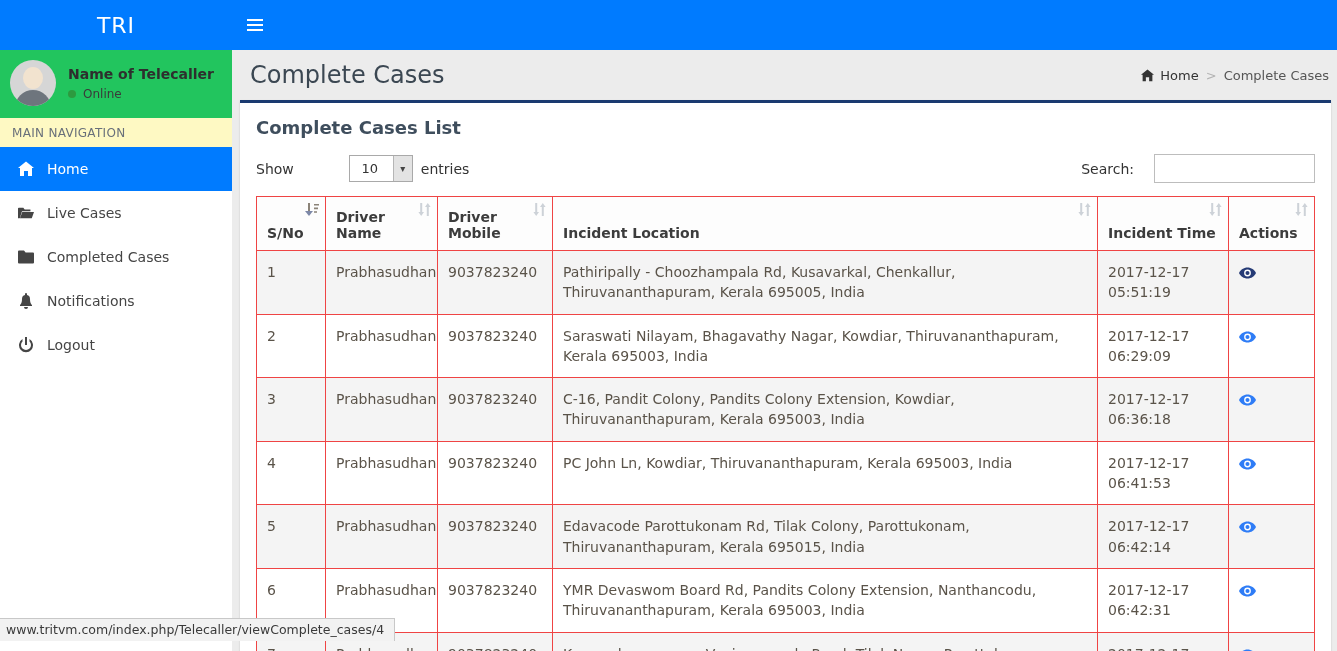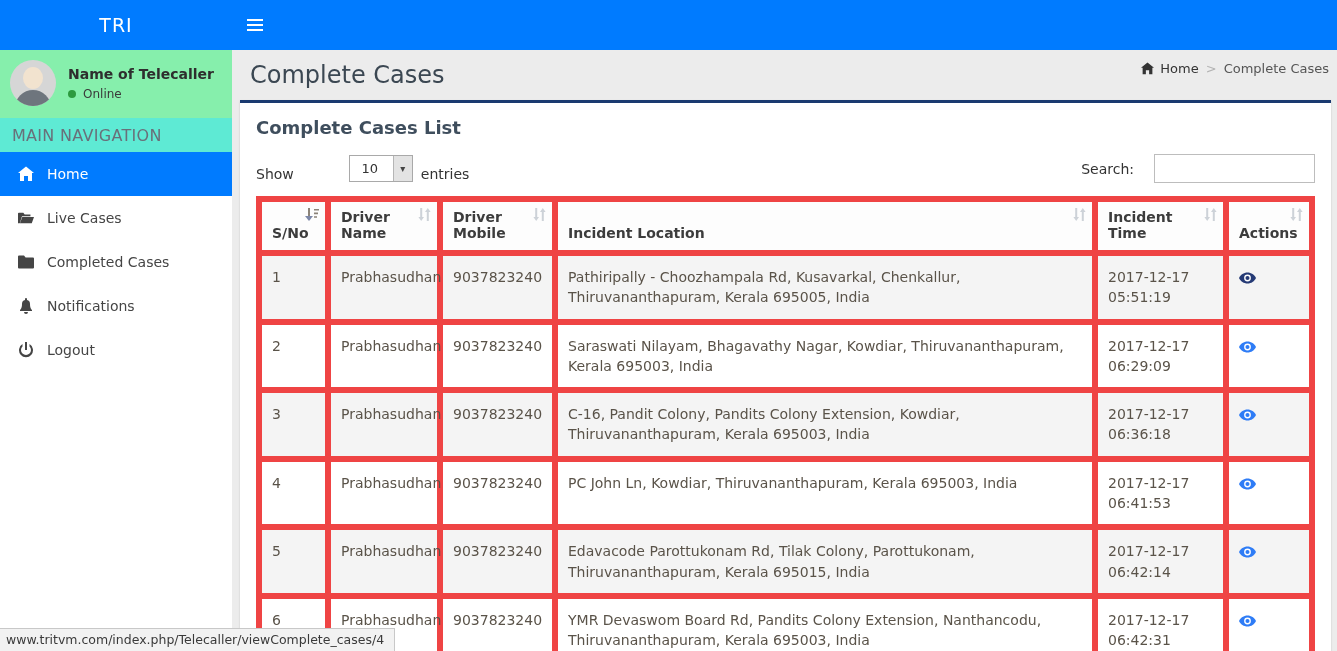--- a/index.html
+++ b/index.html
@@ -2,92 +2,92 @@
 <html><head>
 <meta charset="utf-8">
 <style>
   * { margin:0; padding:0; box-sizing:border-box; }
   html,body { width:1337px; height:651px; overflow:hidden; }
   body { font-family:"DejaVu Sans","Liberation Sans",sans-serif; background:#ececec; position:relative; font-size:14px; }
 
   
   .topbar { height:50px; background:#007bff; display:flex; align-items:stretch; }
   .brand { width:232px; display:flex; align-items:center; justify-content:center;
-           color:#fff; font-size:19px; letter-spacing:1px; cursor:pointer; }
+           color:#fff; font-size:22px; letter-spacing:1px; cursor:pointer; }
   .hamburger { width:46px; display:flex; align-items:center; justify-content:center; cursor:pointer; }
   .hamburger .bars { width:16px; }
   .hamburger .bars span { display:block; height:2.5px; background:#fff; margin:2.5px 0; }
 
   
   .layout { display:flex; height:601px; }
   .sidebar { width:232px; background:#fff; flex:none; display:flex; flex-direction:column; }
   .main { flex:1; background:#ececec; overflow:hidden; }
 
   
-  .user-panel { display:flex; align-items:center; padding:10px 16px 12px 10px; background:#86efac; }
+  .user-panel { display:flex; align-items:center; padding:10px 16px 12px 10px; background:#22c55e; }
   .avatar { width:46px; height:46px; border-radius:50%; background:#d6d6d6; position:relative; overflow:hidden; flex:none; }
   .avatar .head { position:absolute; width:20px; height:22px; border-radius:50%; background:#f2e3cf; left:13px; top:7px; }
   .avatar .shoulders { position:absolute; width:36px; height:20px; border-radius:18px 18px 0 0; background:#6e757d; left:5px; bottom:-4px; }
   .avatar .collar { position:absolute; width:10px; height:12px; background:#aeb6bd; left:18px; bottom:0; }
   .user-meta { margin-left:12px; }
   .user-name { font-weight:bold; color:#2e2e2e; font-size:14px; }
   .user-status { font-size:12px; color:#3a3a3a; margin-top:5px; display:flex; align-items:center; }
   .dot { width:8px; height:8px; border-radius:50%; background:#2d9a3f; margin-right:7px; }
 
-  .nav-label { background:#5eead4; color:#69707a; font-size:16px; padding:8px 12px 7px; letter-spacing:.3px; }
+  .nav-label { background:#fef9c3; color:#69707a; font-size:12px; padding:8px 12px 7px; letter-spacing:.3px; }
   .menu { list-style:none; }
   .menu li { height:44px; display:flex; align-items:center; padding-left:17px; color:#454545; cursor:pointer; font-size:14px; background:#fff; }
   .menu li.active { background:#007bff; color:#fff; }
   .menu .mi { width:17px; height:16px; margin-right:13px; display:inline-flex; align-items:center; justify-content:center; flex:none; }
   .menu .mi svg { width:16px; height:16px; fill:currentColor; }
 
   
-  .content-header { display:flex; justify-content:space-between; align-items:flex-start; padding:11px 8px 9px 18px; }
+  .content-header { display:flex; justify-content:space-between; align-items:center; padding:11px 8px 9px 18px; }
   .page-title { font-size:24px; font-weight:normal; color:#3b4752; }
   .breadcrumb { font-size:13px; color:#42484e; display:flex; align-items:center; gap:7px; }
   .breadcrumb .bc-home { display:flex; align-items:center; gap:6px; cursor:pointer; color:#333; }
   .breadcrumb .bc-home svg { width:13px; height:13px; fill:#333; }
   .breadcrumb .sep { color:#b2b2b2; }
   .breadcrumb .current { color:#555; }
 
   
   .card { margin:2px 6px 0 8px; background:#fff; border-top:3px solid #1a3a70;
           box-shadow:0 1px 2px rgba(0,0,0,.15); padding:12px 16px 0; height:640px; }
   .box-title { font-size:18px; font-weight:bold; color:#3f4e5d; margin:2px 0 16px; }
   .controls { display:flex; justify-content:space-between; align-items:center; margin-bottom:13px; }
-  .length-ctl { display:flex; align-items:flex-end; gap:8px; color:#333; }
+  .length-ctl { display:flex; align-items:center; gap:8px; color:#333; }
   .sel-wrap { position:relative; display:inline-block;padding-left:47px; }
   .sel-wrap select { appearance:none; -webkit-appearance:none; width:64px; height:27px; border:1px solid #a9a9a9;
                      background:#fff; font-size:13px; padding:0 22px 0 0; text-align:center; color:#333;
                      font-family:"DejaVu Sans",sans-serif; border-radius:0; }
   .sel-arrow { position:absolute; right:1px; top:1px; bottom:1px; width:19px; background:#e3e3e3;
                border-left:1px solid #b5b5b5; display:flex; align-items:center; justify-content:center;
                font-size:10px; color:#444; pointer-events:none; }
   .search-ctl { display:flex; align-items:center; gap:20px; color:#333; }
   .search-ctl input { width:161px; height:29px; border:1px solid #bdbdbd; background:#fff; padding:0 6px; font-size:14px; }
 
   
   table { width:100%; border-collapse:collapse; table-layout:fixed; }
-  th, td { border:6px solid #ef4444; }
+  th, td { border:1px solid #ef4444; }
   thead th { background:#fdfdfd; text-align:left; vertical-align:bottom; position:relative;
              padding:6px 10px 9px; font-size:14px; color:#3c3c3c; height:54px; cursor:pointer; }
   thead th .sort-glyphs { position:absolute; top:6px; right:6px; }
   .col-sno { width:69px; } .col-name { width:112px; } .col-mobile { width:115px; }
   .col-loc { width:auto; } .col-time { width:131px; } .col-actions { width:86px; }
   tbody td { padding:11px 10px; font-size:14px; color:#5a5349; line-height:1.45; vertical-align:top; }
   tbody tr:nth-child(odd) { background:#f4f4f4; }
   tbody tr:nth-child(even) { background:#fff; }
   td.a-cell { padding-top:13px; }
   .eye-btn { display:inline-block; cursor:pointer; line-height:0; }
   .eye-btn svg { width:17px; height:12px; }
   .eye-fill { fill:#2e7cf6; }
   tr.visited .eye-fill { fill:#253a75; }
 
   
-  .statusbar { position:absolute; left:0; bottom:0; background:#f2f2f2; border:1px solid #c8c8c8;
+  .statusbar { position:absolute; left:0; bottom:10px; background:#f2f2f2; border:1px solid #c8c8c8;
                border-left:none; border-bottom:none; padding:3px 10px 4px 6px; font-size:12.5px; color:#3a3a3a; }
 </style>
 </head>
 <body>
 
 <div class="topbar">
   <div class="brand">TRI</div>
   <div class="hamburger">
     <div class="bars">
         <span></span>

